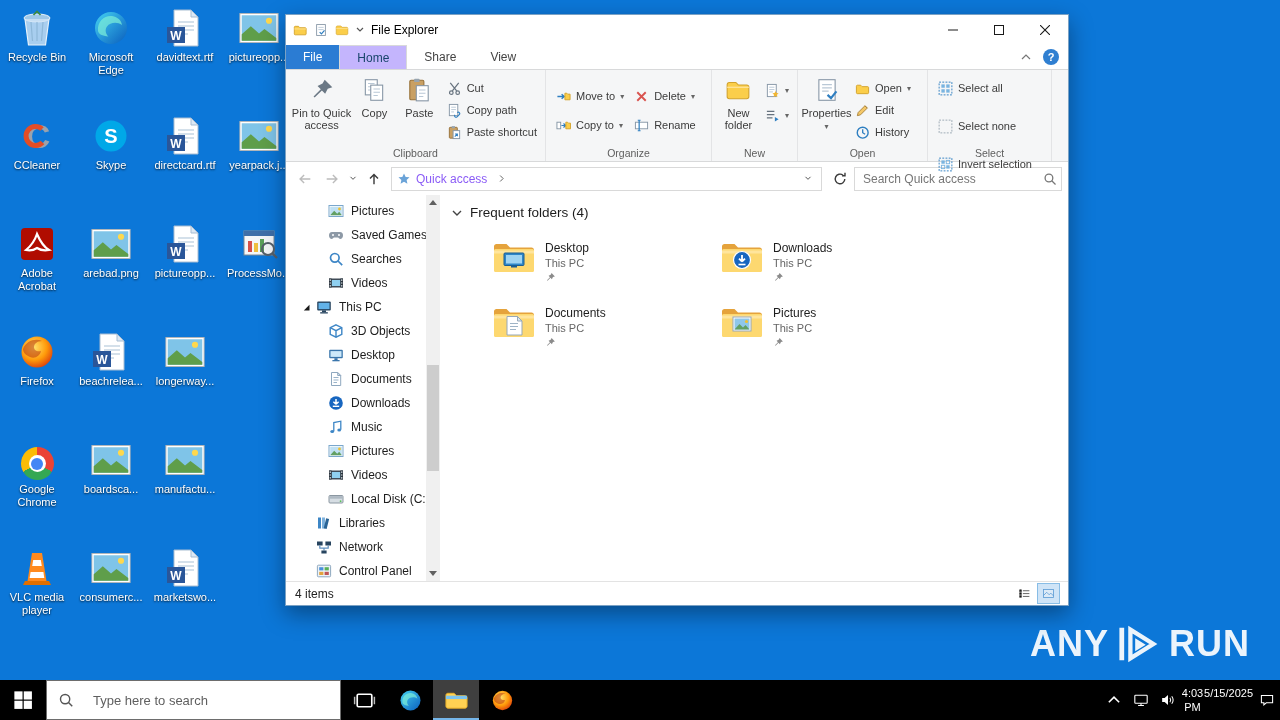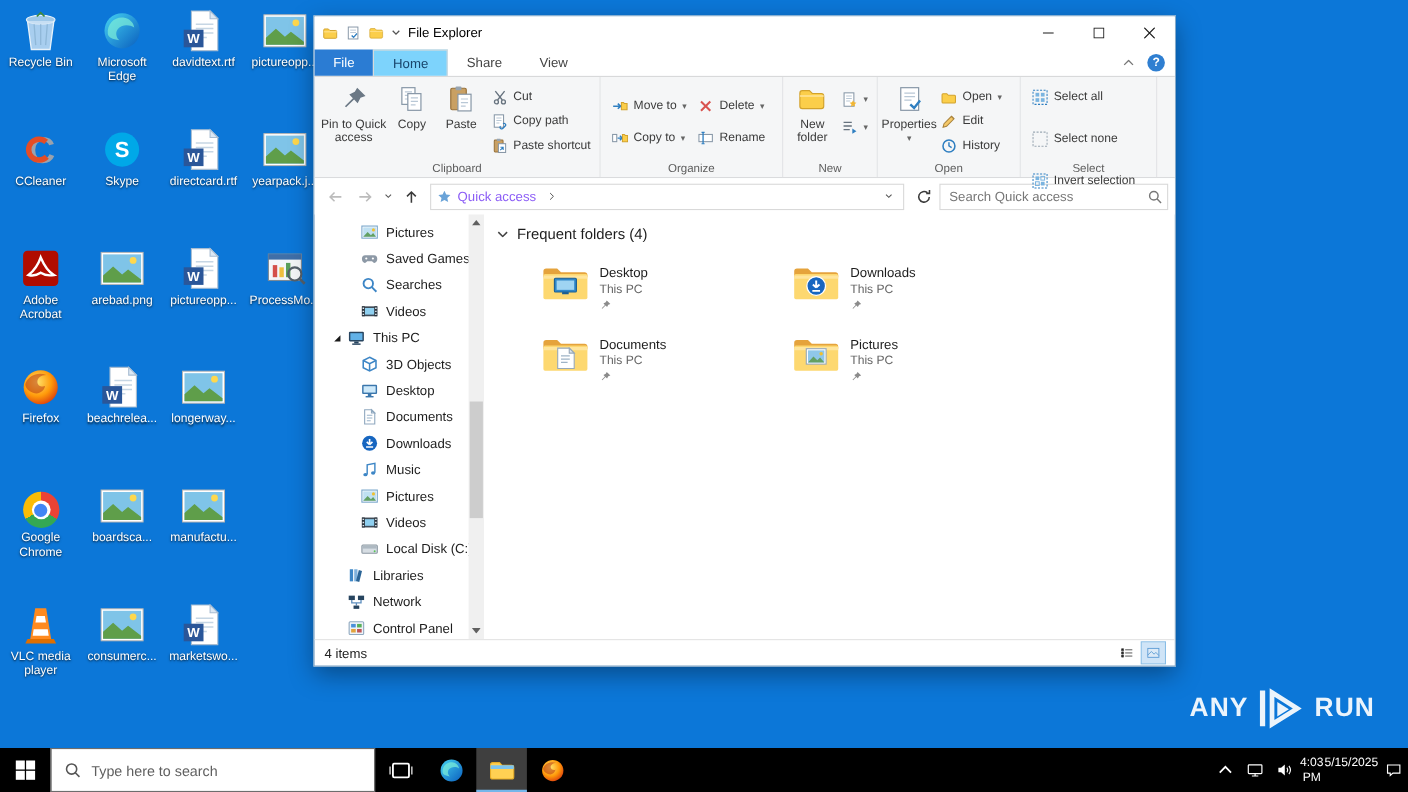--- a/index.html
+++ b/index.html
@@ -10,39 +10,39 @@
 
   
   .desktop{position:absolute;left:0;top:0;right:0;bottom:40px}
   .dicons{position:absolute;inset:0}
   .dicon{position:absolute;width:66px;display:flex;flex-direction:column;align-items:center;cursor:default}
   .dicon-img{height:40px;display:flex;align-items:flex-end;justify-content:center}
   .dicon-img svg{width:40px;height:40px}
   .dicon-label{margin-top:3px;font-size:11px;color:#fff;text-align:center;
     text-shadow:0 1px 2px rgba(0,0,0,.8);line-height:13px;max-width:72px}
   .watermark{position:absolute;right:30px;bottom:14px;display:flex;align-items:center;gap:8px;
-    color:rgba(255,255,255,.92);font-weight:bold;font-size:24px;letter-spacing:1px}
+    color:rgba(255,255,255,.92);font-weight:bold;font-size:36px;letter-spacing:1px}
   .watermark svg{width:44px;height:44px;opacity:.92}
 
   
   #window{position:absolute;left:285px;top:14px;width:784px;height:592px;background:#fff;
     border:1px solid #7aa1c4;box-shadow:0 8px 22px rgba(0,0,0,.38);display:flex;flex-direction:column}
   .titlebar{height:30px;display:flex;align-items:center;padding-left:7px;background:#fff;flex:0 0 auto}
   .tb-icn{margin-right:7px;display:flex;align-items:center}
   .tb-icn svg{width:14px;height:14px}
   .tb-icn.caret svg{width:8px;height:6px}
   .title-text{font-size:12px;color:#000;white-space:nowrap}
   .win-controls{margin-left:auto;display:flex;height:100%}
   .win-btn{width:46px;height:100%;display:flex;align-items:center;justify-content:center}
   .win-btn svg{width:10px;height:10px}
 
   .tabrow{height:24px;display:flex;align-items:stretch;background:#fff;flex:0 0 auto}
   .tab{padding:0 17px;display:flex;align-items:center;font-size:12px;color:#444;cursor:default}
   .tab.file{background:var(--file-tab,#2b7cd3);color:#fff}
-  .tab.active{background:#7dd3fc;border:1px solid #d8d9da;border-bottom:none;color:#19456b}
+  .tab.active{background:#c4b5fd;border:1px solid #d8d9da;border-bottom:none;color:#19456b}
   .tabrow-right{margin-left:auto;display:flex;align-items:center;gap:12px;padding-right:9px}
   .tabrow-right svg{width:10px;height:6px}
 
   .ribbon{height:93px;background:#f5f6f7;border-top:1px solid #d8d9da;border-bottom:1px solid #d8d9da;
     display:flex;flex:0 0 auto}
   .rgroup{position:relative;border-right:1px solid #e3e4e6;padding:3px 3px 14px 5px;display:flex;align-items:flex-start;flex:0 0 auto}
   .rgroup-label{position:absolute;left:0;right:0;bottom:2px;text-align:center;font-size:10.5px;color:#5e5e5e}
   .rbig{width:47px;display:flex;flex-direction:column;align-items:center;text-align:center;
     font-size:11px;color:#3b3b3b;padding-top:4px;gap:4px;line-height:12px}
   .rbig.wide{width:64px}
@@ -101,21 +101,21 @@
   .viewbtn svg{width:13px;height:13px}
   .viewbtn.active{background:#cfe4f7;outline:1px solid #88bde6}
 
   
   .taskbar{position:absolute;left:0;bottom:0;width:1280px;height:40px;
     background:var(--taskbar-bg,#000);display:flex;align-items:stretch;z-index:50}
   .tb-btn{width:46px;display:flex;align-items:center;justify-content:center}
   .tb-btn svg{width:25px;height:25px}
   .tb-btn.small svg{width:20px;height:20px}
   .tb-app.active{background:#3f3f3f;box-shadow:inset 0 -2px 0 #75b6ea}
-  .tb-search{width:295px;background:#fff;display:flex;align-items:center;gap:9px;
+  .tb-search{width:295px;background:#fff;display:flex;align-items:center;gap:19px;
     padding:0 11px;border:1px solid #6d6d6d}
   .tb-search svg{width:16px;height:16px}
   .tb-search input{border:none;outline:none;flex:1;min-width:0;
     font:13px "Liberation Sans",sans-serif;color:#333;background:transparent}
   .tb-search input::placeholder{color:#5f5f5f}
   .tray{margin-left:auto;display:flex;align-items:center}
   .tray-icn{width:27px;height:40px;display:flex;align-items:center;justify-content:center}
   .tray-icn svg{width:16px;height:14px}
   .clock{width:72px;text-align:center;color:#fff;font-size:11px;line-height:14px;
     display:flex;flex-direction:row;justify-content:center}

